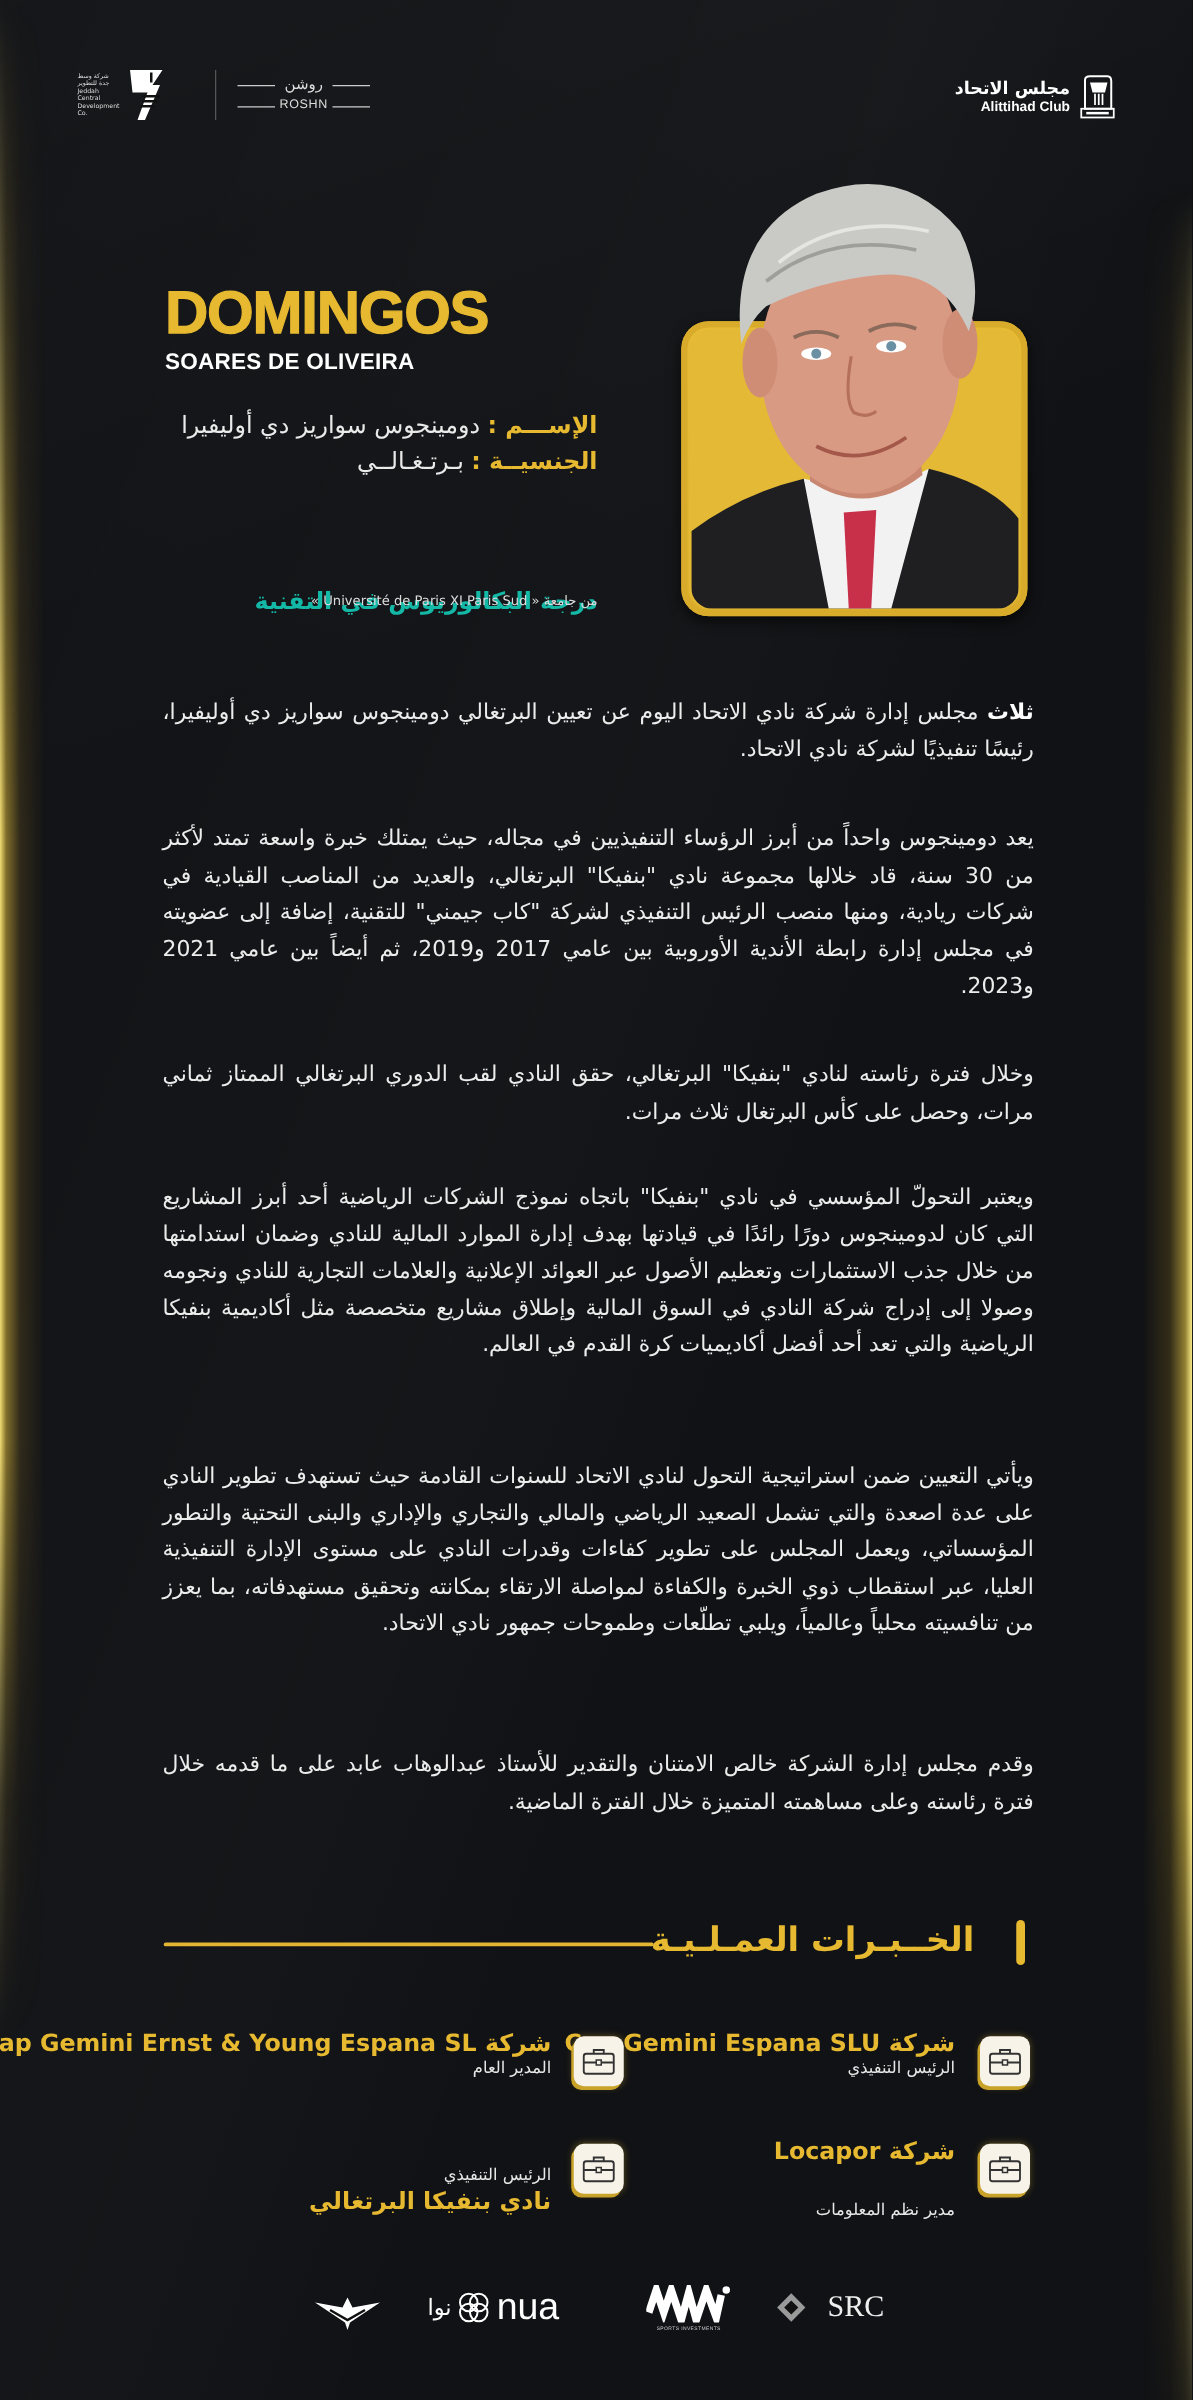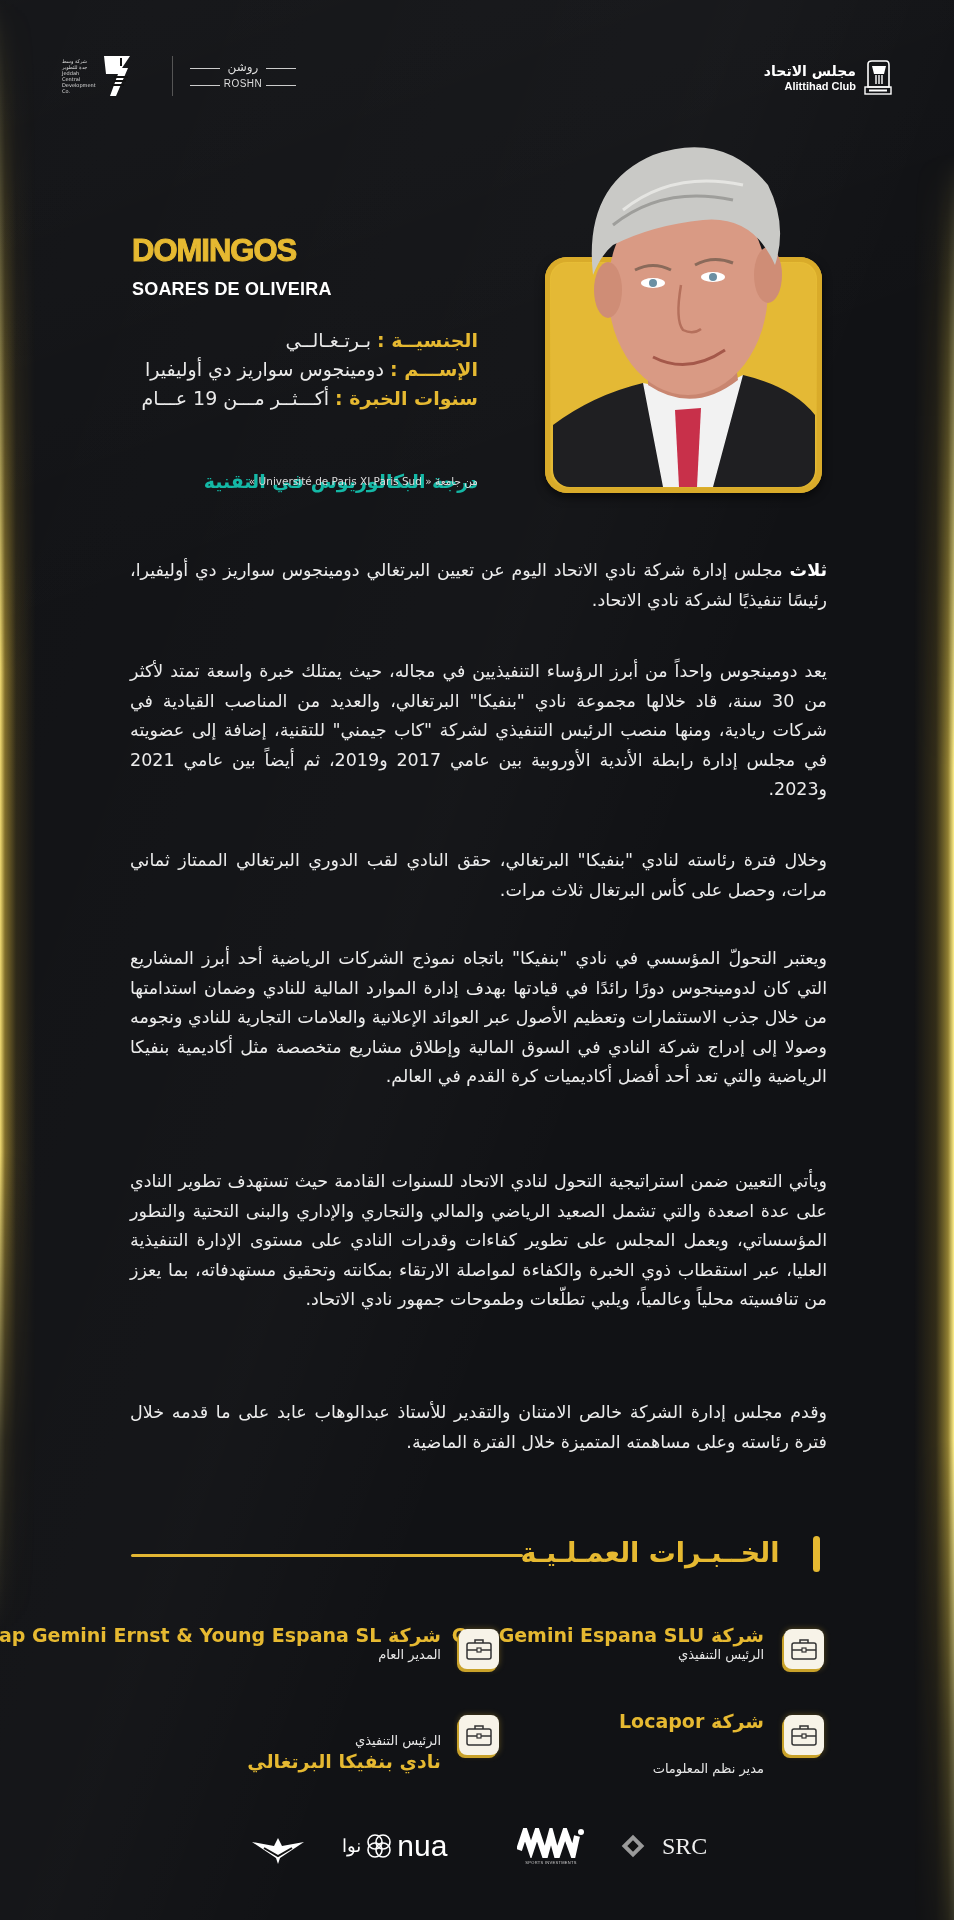--- a/index.html
+++ b/index.html
@@ -42,21 +42,21 @@
     .roshn .en { font-family: "Liberation Sans", sans-serif; font-size: 10px; letter-spacing: 0.5px; line-height: 14px; position: relative; margin-top: 3px; }
     .ittihad { position: absolute; right: 2px; top: 10px; display: flex; align-items: center; gap: 8px; }
     .ittihad-text { text-align: right; color: #fff; }
     .ittihad-text .ar { font-size: 14px; font-weight: bold; line-height: 16px; }
     .ittihad-text .en { font-family: "Liberation Sans", sans-serif; font-size: 11px; font-weight: bold; line-height: 14px; }
     .crest { width: 28px; height: 36px; }
 
     
     .name-first {
       position: absolute; left: 132px; top: 226px;
-      font-family: "Liberation Sans", sans-serif; font-weight: 900; font-size: 31px;
+      font-family: "Liberation Sans", sans-serif; font-weight: 900; font-size: 48px;
       color: #e6b931; letter-spacing: -1px; line-height: 50px;
       -webkit-text-stroke: 1px #e6b931;
     }
     .name-last {
       position: absolute; left: 132px; top: 278px;
       font-family: "Liberation Sans", sans-serif; font-weight: bold; font-size: 18px;
       color: #fff; line-height: 22px; letter-spacing: 0.2px;
     }
     .facts { position: absolute; left: 120px; top: 326px; width: 358px; direction: rtl; text-align: right; }
     .fact { font-size: 19px; line-height: 29px; white-space: nowrap; }
@@ -149,30 +149,26 @@
       <rect x="5" y="29.5" width="18" height="2" fill="#fff"></rect>
     </svg>
   </div>
 </div>
 
 <div class="name-first">DOMINGOS</div>
 <div class="name-last">SOARES DE OLIVEIRA</div>
 
 <div class="facts">
   <div class="fact">
+    <span class="lbl">الإســـم :</span>
+    <span class="val">دومينجوس سواريز دي أوليفيرا</span>
+  </div>
+  <div class="fact">
     <span class="lbl">الجنسيــة :</span>
     <span class="val">بـرتـغـالــي</span>
-  </div>
-  <div class="fact">
-    <span class="lbl">الإســـم :</span>
-    <span class="val">دومينجوس سواريز دي أوليفيرا</span>
-  </div>
-  <div class="fact">
-    <span class="lbl">سنوات الخبرة :</span>
-    <span class="val">أكـــثــر مـــن 19 عـــام</span>
   </div>
 </div>
 <div class="degree">درجة البكالوريوس في التقنية</div>
 <div class="uni">من جامعة « Université de Paris XI Paris Sud »</div>
 
 <div class="photo-frame"></div>
 <div class="photo-inner"></div>
 <div class="portrait">
   <svg viewBox="0 0 262 362" preserveAspectRatio="none">
 

